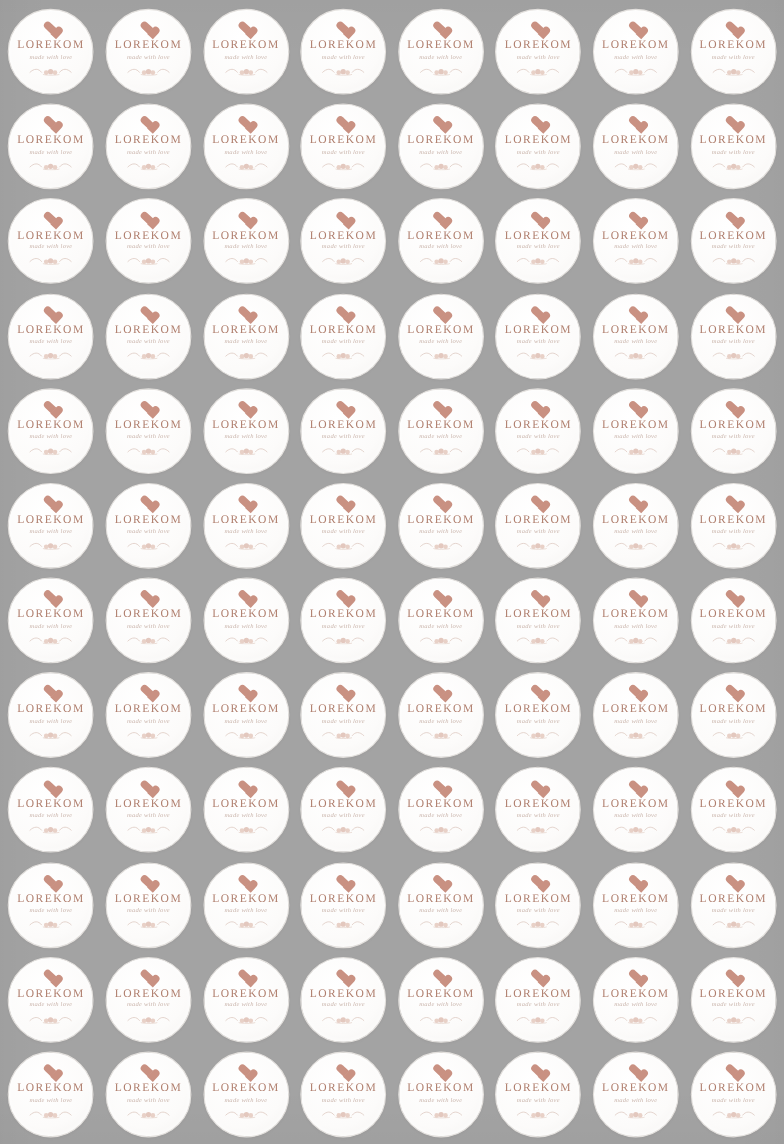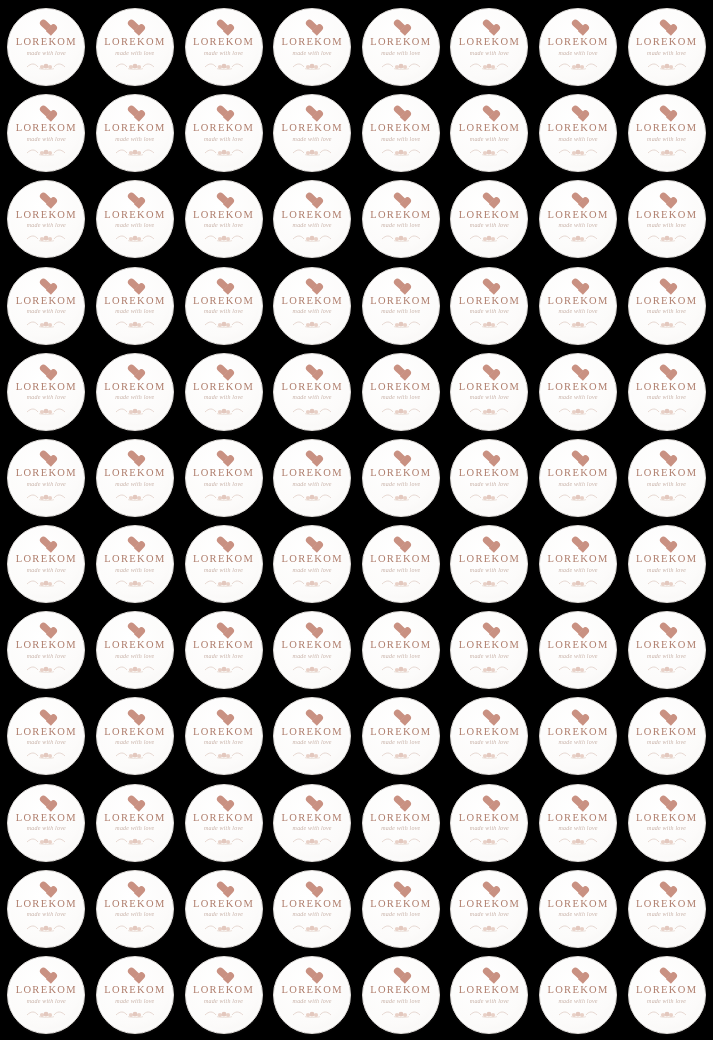--- a/index.html
+++ b/index.html
@@ -10,21 +10,21 @@
   body {
     width: 713px;
     height: 1040px;
     overflow: hidden;
     font-family: "Liberation Serif", serif;
   }
   #sheet {
     position: relative;
     width: 713px;
     height: 1040px;
-    background: #000000;
+    background: #a3a3a3;
     display: grid;
     grid-template-columns: repeat(8, 1fr);
     grid-template-rows: repeat(12, 1fr);
     padding: 4px 2px 2px 2px;
     box-sizing: border-box;
   }
   .sticker-cell {
     display: flex;
     align-items: center;
     justify-content: center;

